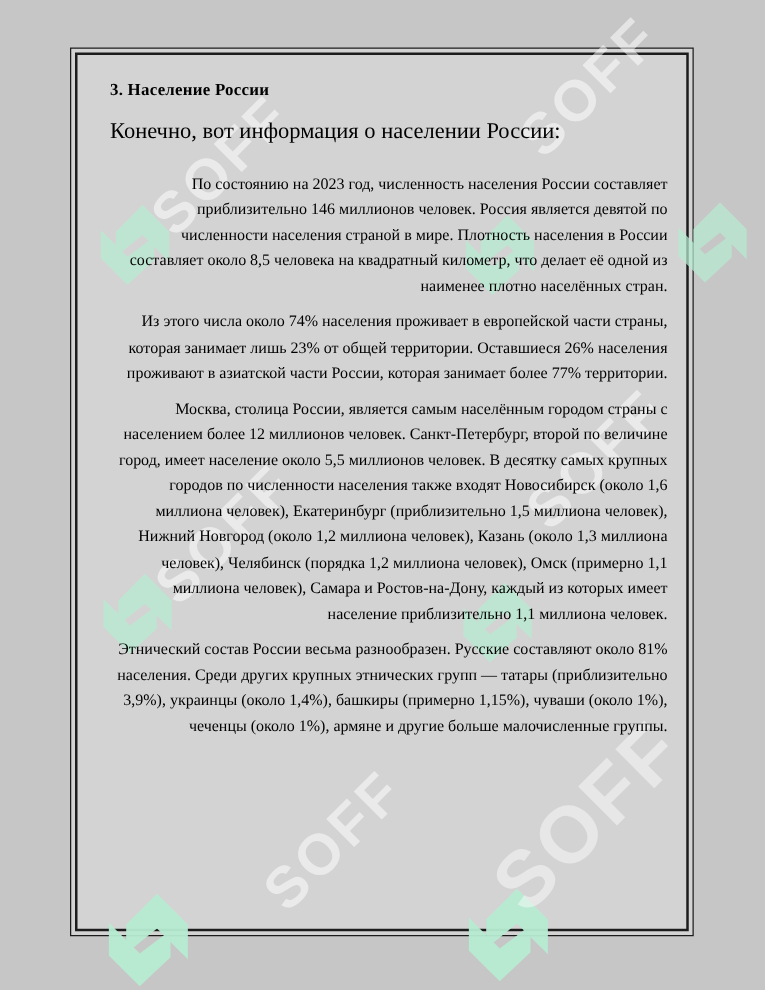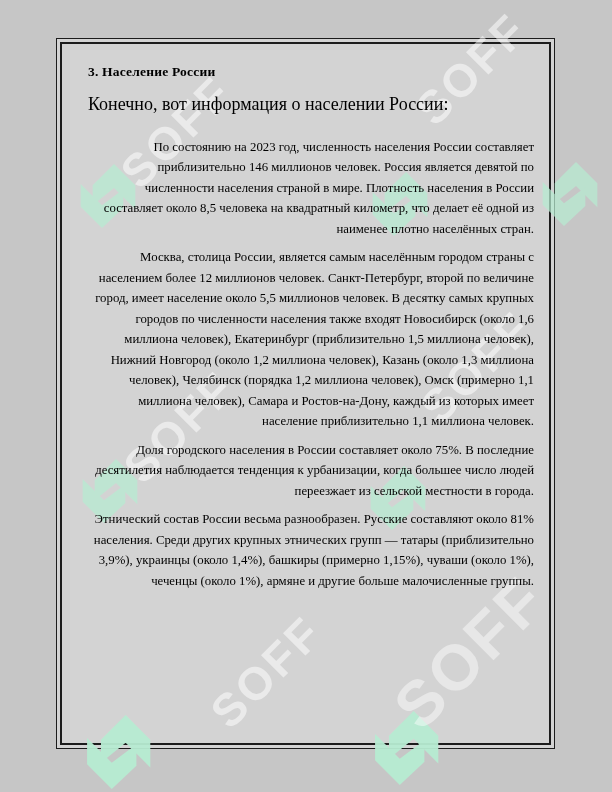--- a/index.html
+++ b/index.html
@@ -96,18 +96,18 @@
     <span class="wm-text" style="left:148px;top:445px">SOFF</span>
     <span class="wm-text" style="left:445px;top:385px">SOFF</span>
     <span class="wm-text" style="left:235px;top:690px">SOFF</span>
     <span class="wm-text big" style="left:428px;top:676px">SOFF</span>
   </div>
 
   <div class="content">
     <h1 class="doc-title">3. Население России</h1>
     <p class="intro-line">Конечно, вот информация о населении России:</p>
     <p class="body-par">По состоянию на 2023 год, численность населения России составляет приблизительно 146 миллионов человек. Россия является девятой по численности населения страной в мире. Плотность населения в России составляет около 8,5 человека на квадратный километр, что делает её одной из наименее плотно населённых стран.</p>
+    <p class="body-par">Из этого числа около 74% населения проживает в европейской части страны, которая занимает лишь 23% от общей территории. Оставшиеся 26% населения проживают в азиатской части России, которая занимает более 77% территории.</p>
     <p class="body-par">Москва, столица России, является самым населённым городом страны с населением более 12 миллионов человек. Санкт-Петербург, второй по величине город, имеет население около 5,5 миллионов человек. В десятку самых крупных городов по численности населения также входят Новосибирск (около 1,6 миллиона человек), Екатеринбург (приблизительно 1,5 миллиона человек), Нижний Новгород (около 1,2 миллиона человек), Казань (около 1,3 миллиона человек), Челябинск (порядка 1,2 миллиона человек), Омск (примерно 1,1 миллиона человек), Самара и Ростов-на-Дону, каждый из которых имеет население приблизительно 1,1 миллиона человек.</p>
-    <p class="body-par">Доля городского населения в России составляет около 75%. В последние десятилетия наблюдается тенденция к урбанизации, когда большее число людей переезжает из сельской местности в города.</p>
     <p class="body-par">Этнический состав России весьма разнообразен. Русские составляют около 81% населения. Среди других крупных этнических групп — татары (приблизительно 3,9%), украинцы (около 1,4%), башкиры (примерно 1,15%), чуваши (около 1%), чеченцы (около 1%), армяне и другие больше малочисленные группы.</p>
   </div>
 
 </div>
 
 </body></html>

